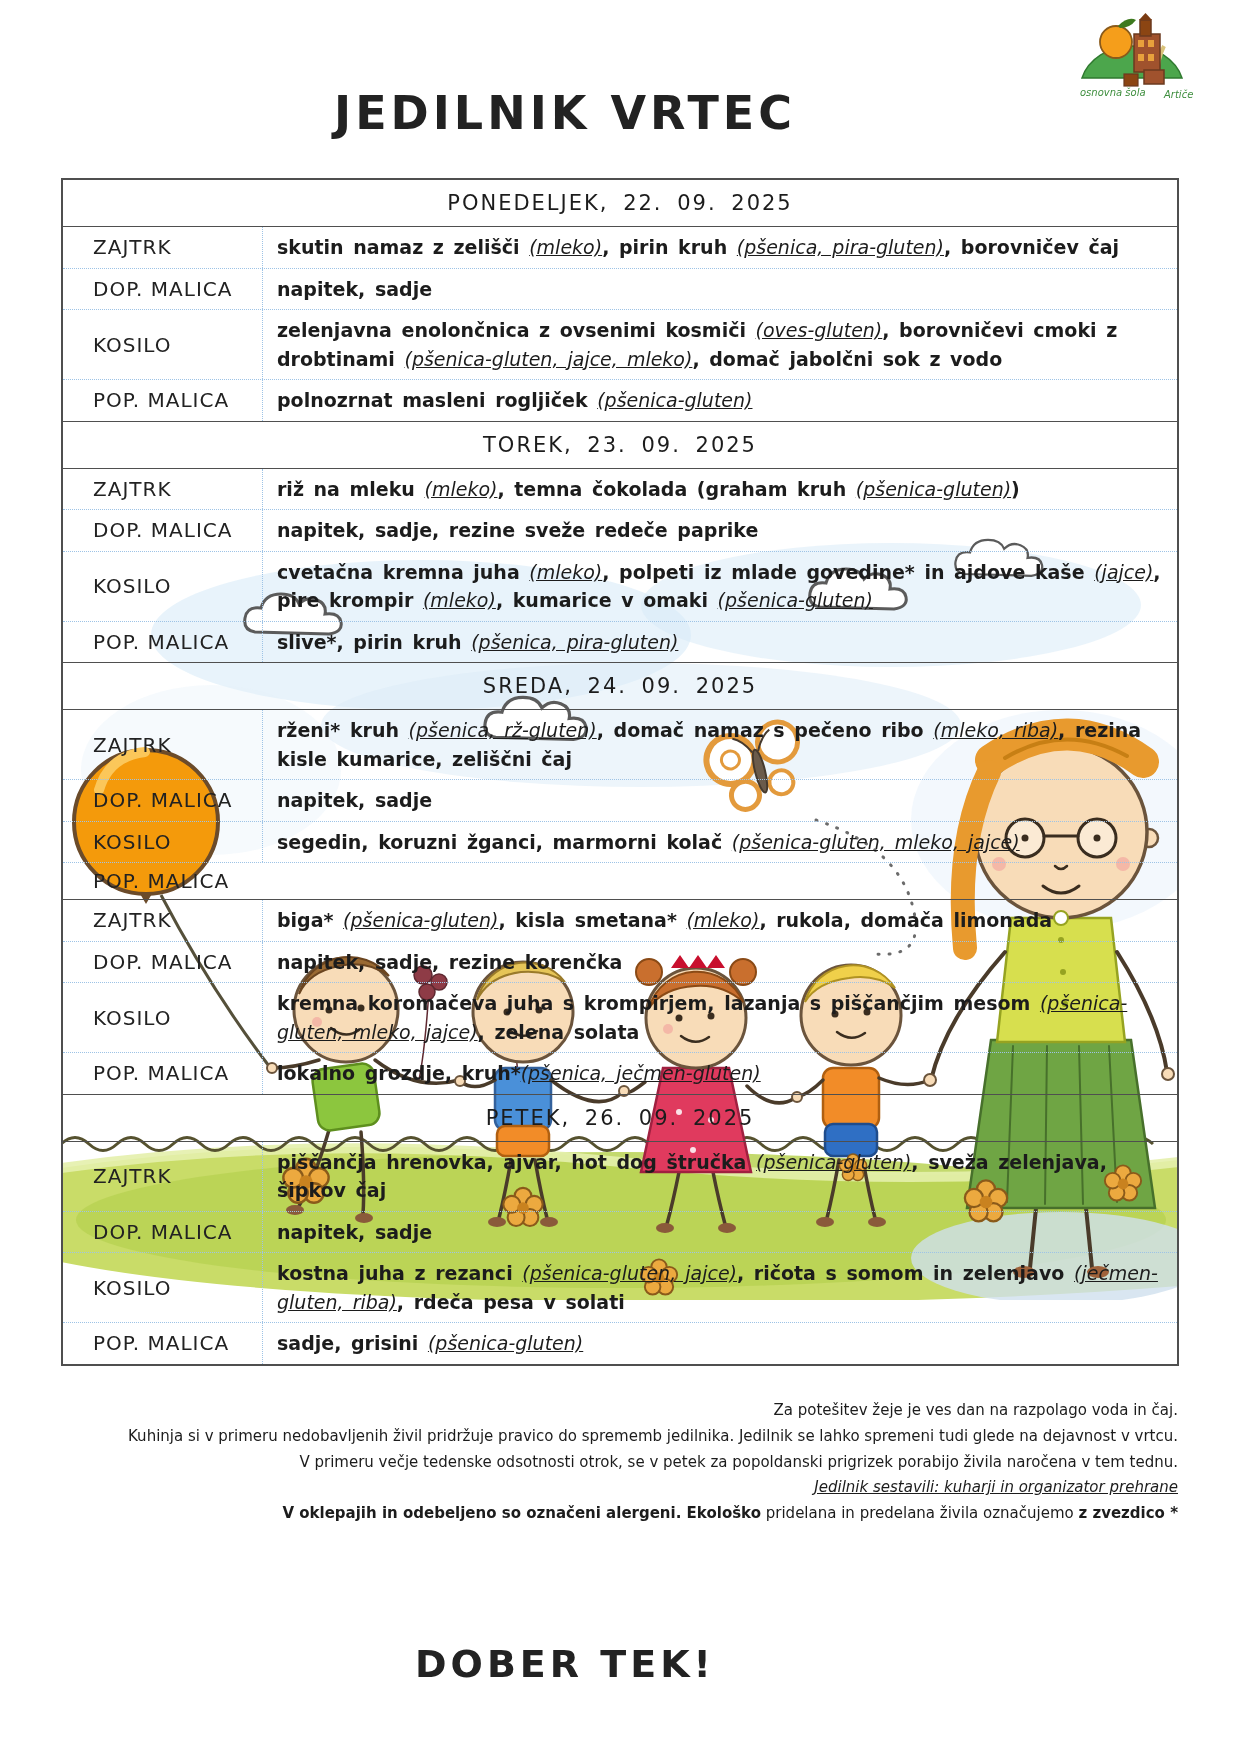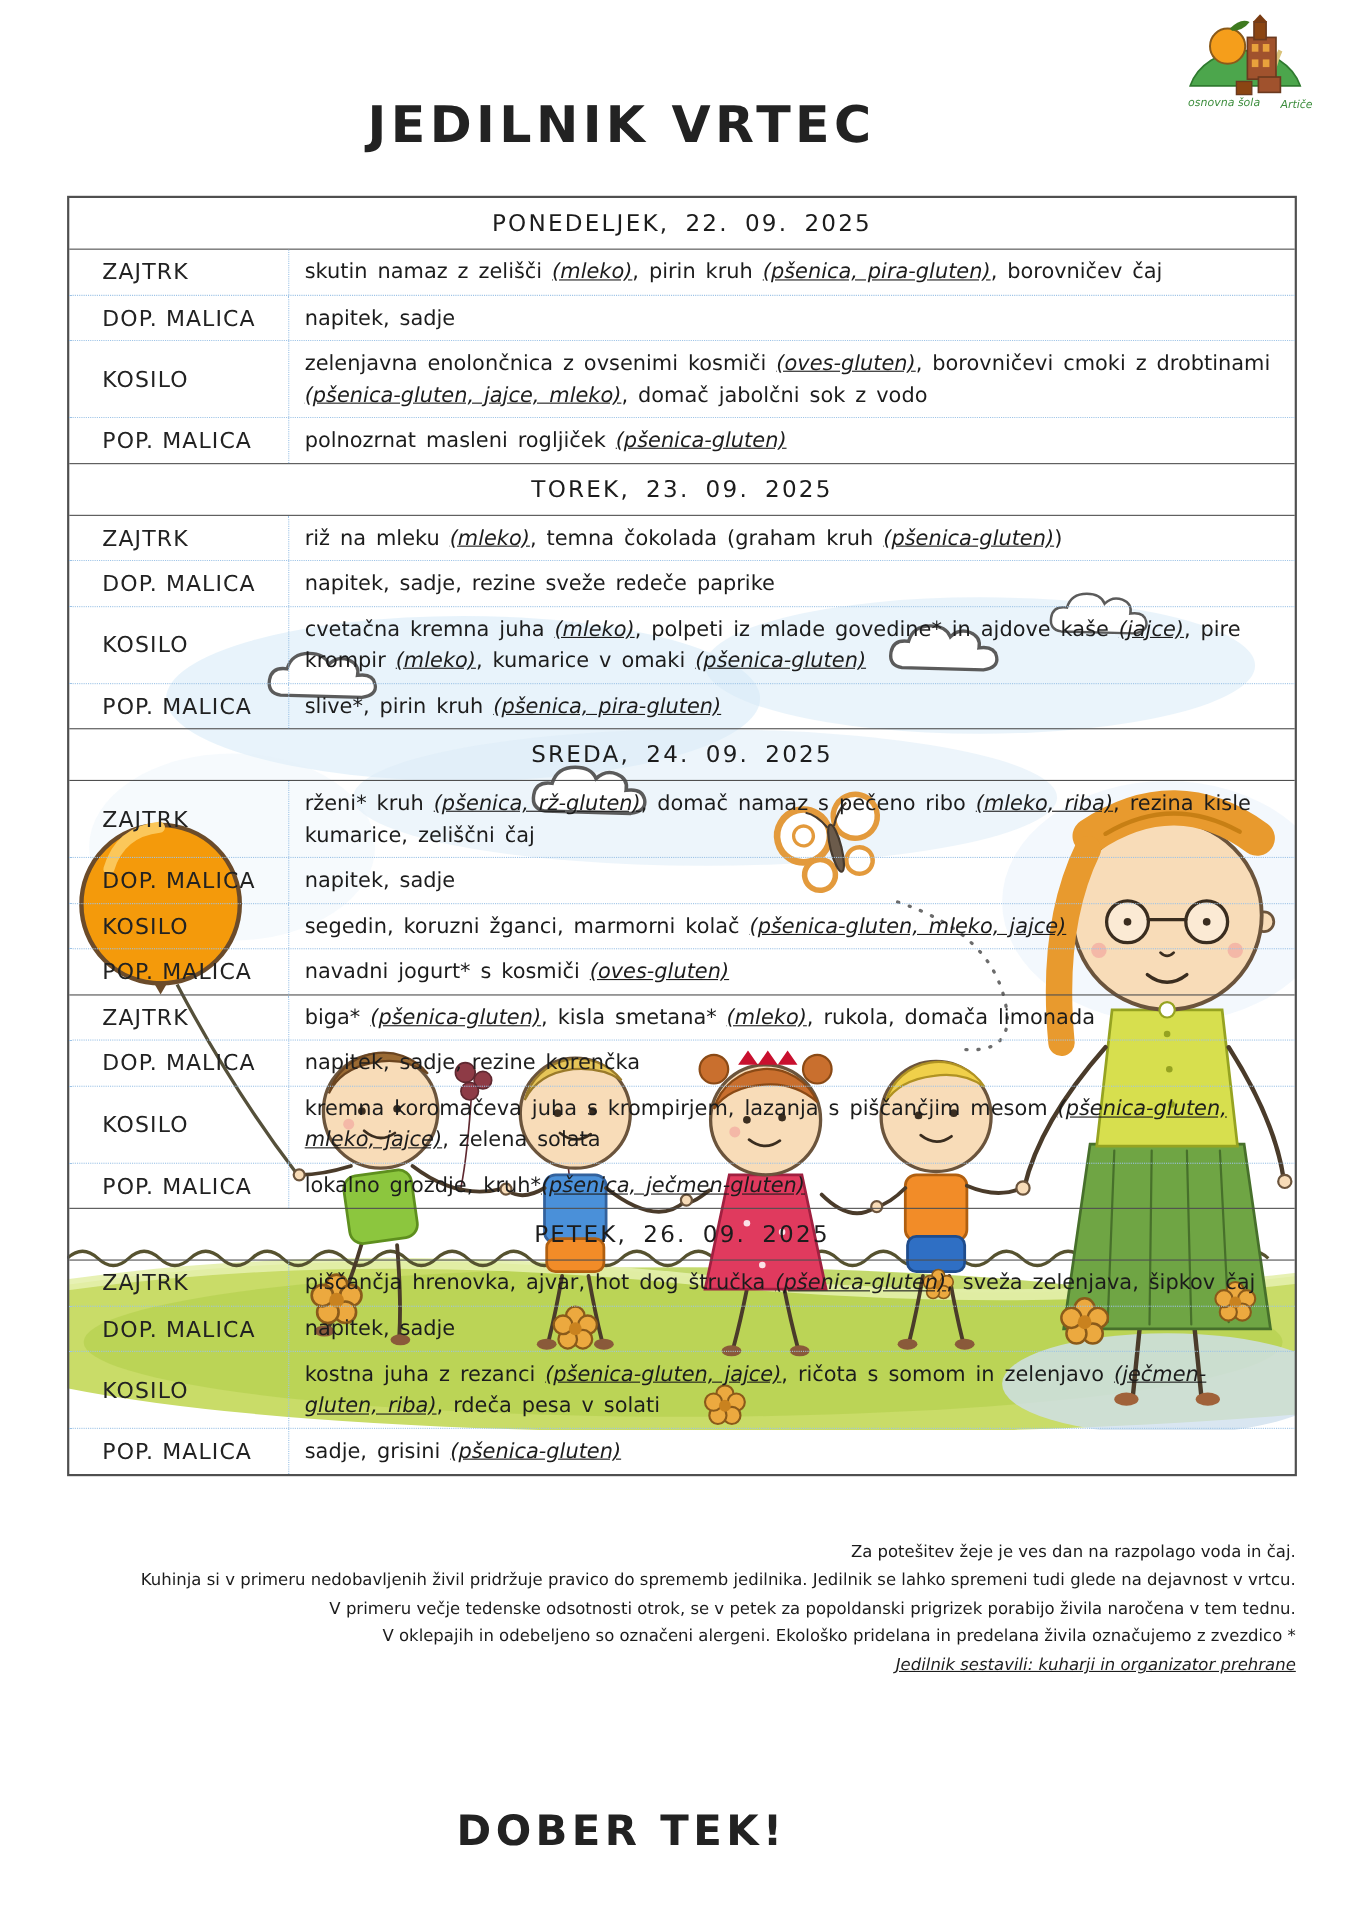--- a/index.html
+++ b/index.html
@@ -31,21 +31,21 @@
   .cell{box-sizing:border-box;padding:6px 14px;}
   .cell.label{
     width:183px;flex:0 0 183px;font-size:20px;letter-spacing:1px;color:#222;
     align-self:stretch;display:flex;align-items:center;
   }
   .cell.content{
     flex:1;border-left:1.6px dotted #9DC3E6;font-size:19px;line-height:1.5;
     word-spacing:3px;min-height:30px;display:flex;align-items:center;flex-wrap:wrap;
   }
   .cell.content .rich{display:inline;}
-  .seg-b{font-weight:400;}
+  .seg-b{font-weight:700;}
   .seg-i{font-style:italic;font-weight:400;text-decoration:underline;}
   
   .footer{
     position:absolute;top:1398px;left:63px;width:1115px;z-index:2;
     font-size:15px;line-height:1.72;text-align:right;
   }
   .closing{
     position:absolute;top:1642px;left:60px;width:1010px;text-align:center;
     font-size:38px;font-weight:700;letter-spacing:4px;z-index:2;color:#222;
   }
@@ -330,23 +330,20 @@
         </div>
     </div>
     <div class="mrow">
       <div class="cell label">KOSILO</div>
       <div class="cell content">
           <span class="rich"><span class="seg-b">segedin, koruzni žganci, marmorni kolač </span><span class="seg-i">(pšenica-gluten, mleko, jajce)</span></span>
         </div>
     </div>
     <div class="mrow">
       <div class="cell label">POP. MALICA</div>
-      <div class="cell content">
-          <span class="rich"><span class="seg-b">navadni jogurt* s kosmiči </span><span class="seg-i">(oves-gluten)</span></span>
-        </div>
     </div>
   </section>
 
   <section class="day">
     <div class="mrow">
       <div class="cell label">ZAJTRK</div>
       <div class="cell content">
           <span class="rich"><span class="seg-b">biga* </span><span class="seg-i">(pšenica-gluten)</span><span class="seg-b">, kisla smetana* </span><span class="seg-i">(mleko)</span><span class="seg-b">, rukola, domača limonada</span></span>
         </div>
     </div>
@@ -397,17 +394,17 @@
         </div>
     </div>
   </section>
 
 </div>
 
 <div class="footer">
   <div><span class="rich"><span>Za potešitev žeje je ves dan na razpolago voda in čaj.</span></span></div>
   <div><span class="rich"><span>Kuhinja si v primeru nedobavljenih živil pridržuje pravico do sprememb jedilnika. Jedilnik se lahko spremeni tudi glede na dejavnost v vrtcu.</span></span></div>
   <div><span class="rich"><span>V primeru večje tedenske odsotnosti otrok, se v petek za popoldanski prigrizek porabijo živila naročena v tem tednu.</span></span></div>
+  <div><span class="rich"><span class="seg-i">Jedilnik sestavili: kuharji in organizator prehrane</span></span></div>
   <div><span class="rich"><span class="seg-b">V oklepajih in odebeljeno so označeni alergeni. Ekološko</span><span> pridelana in predelana živila označujemo </span><span class="seg-b">z zvezdico *</span></span></div>
-  <div><span class="rich"><span class="seg-i">Jedilnik sestavili: kuharji in organizator prehrane</span></span></div>
 </div>
 
 <div class="closing">DOBER TEK!</div>
 
 </body></html>

